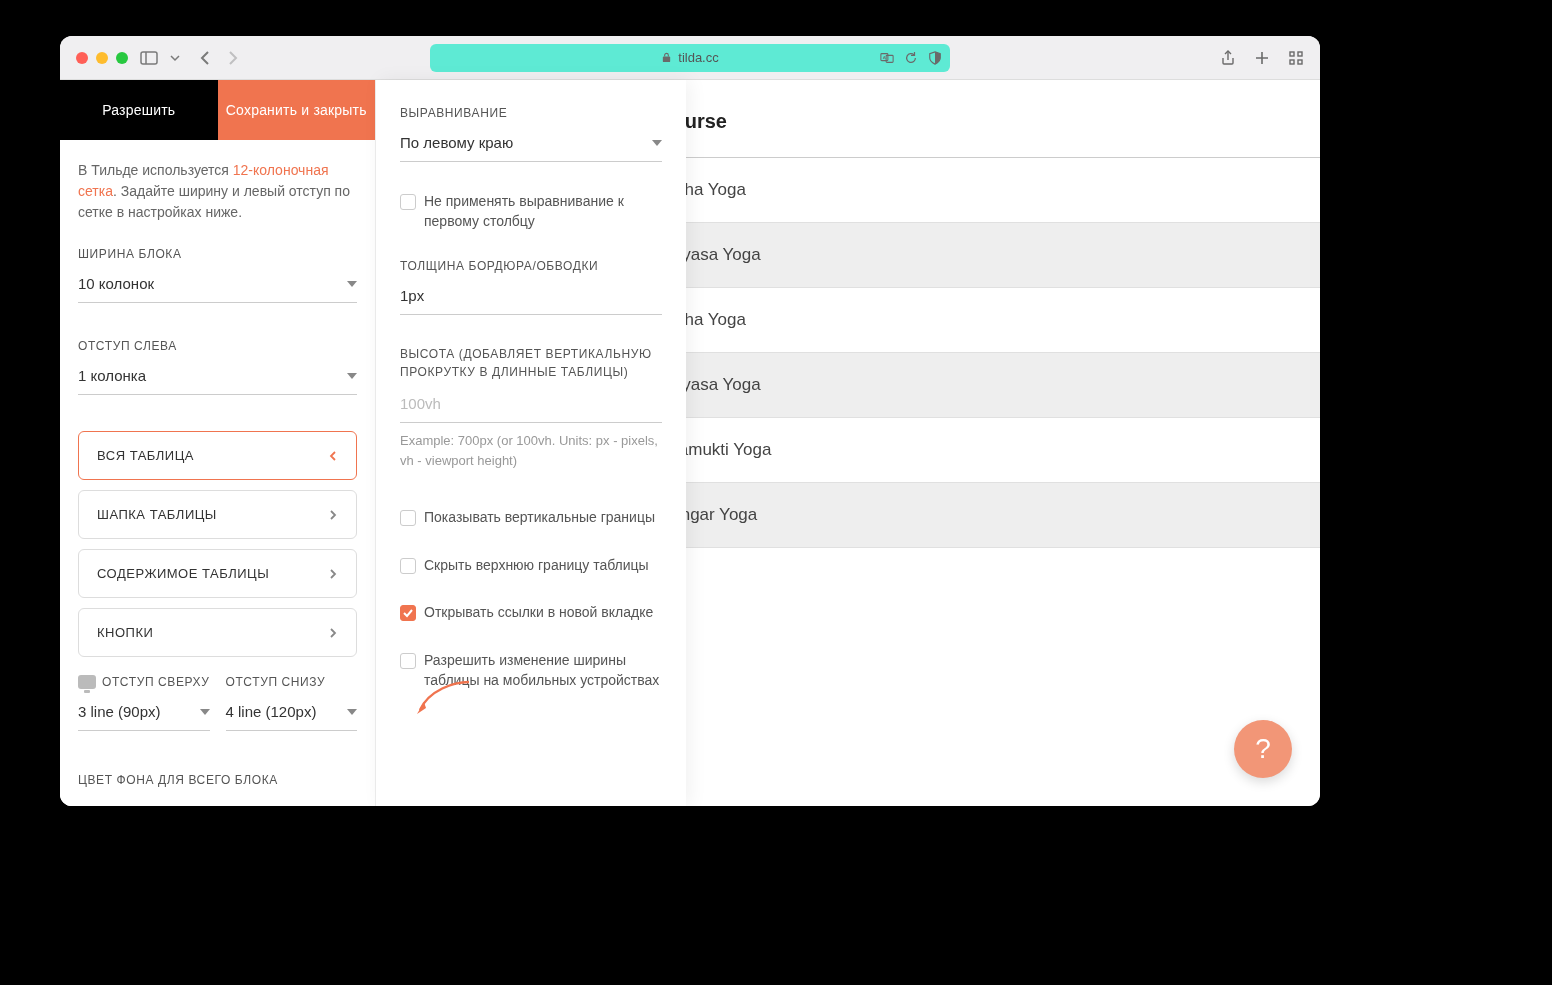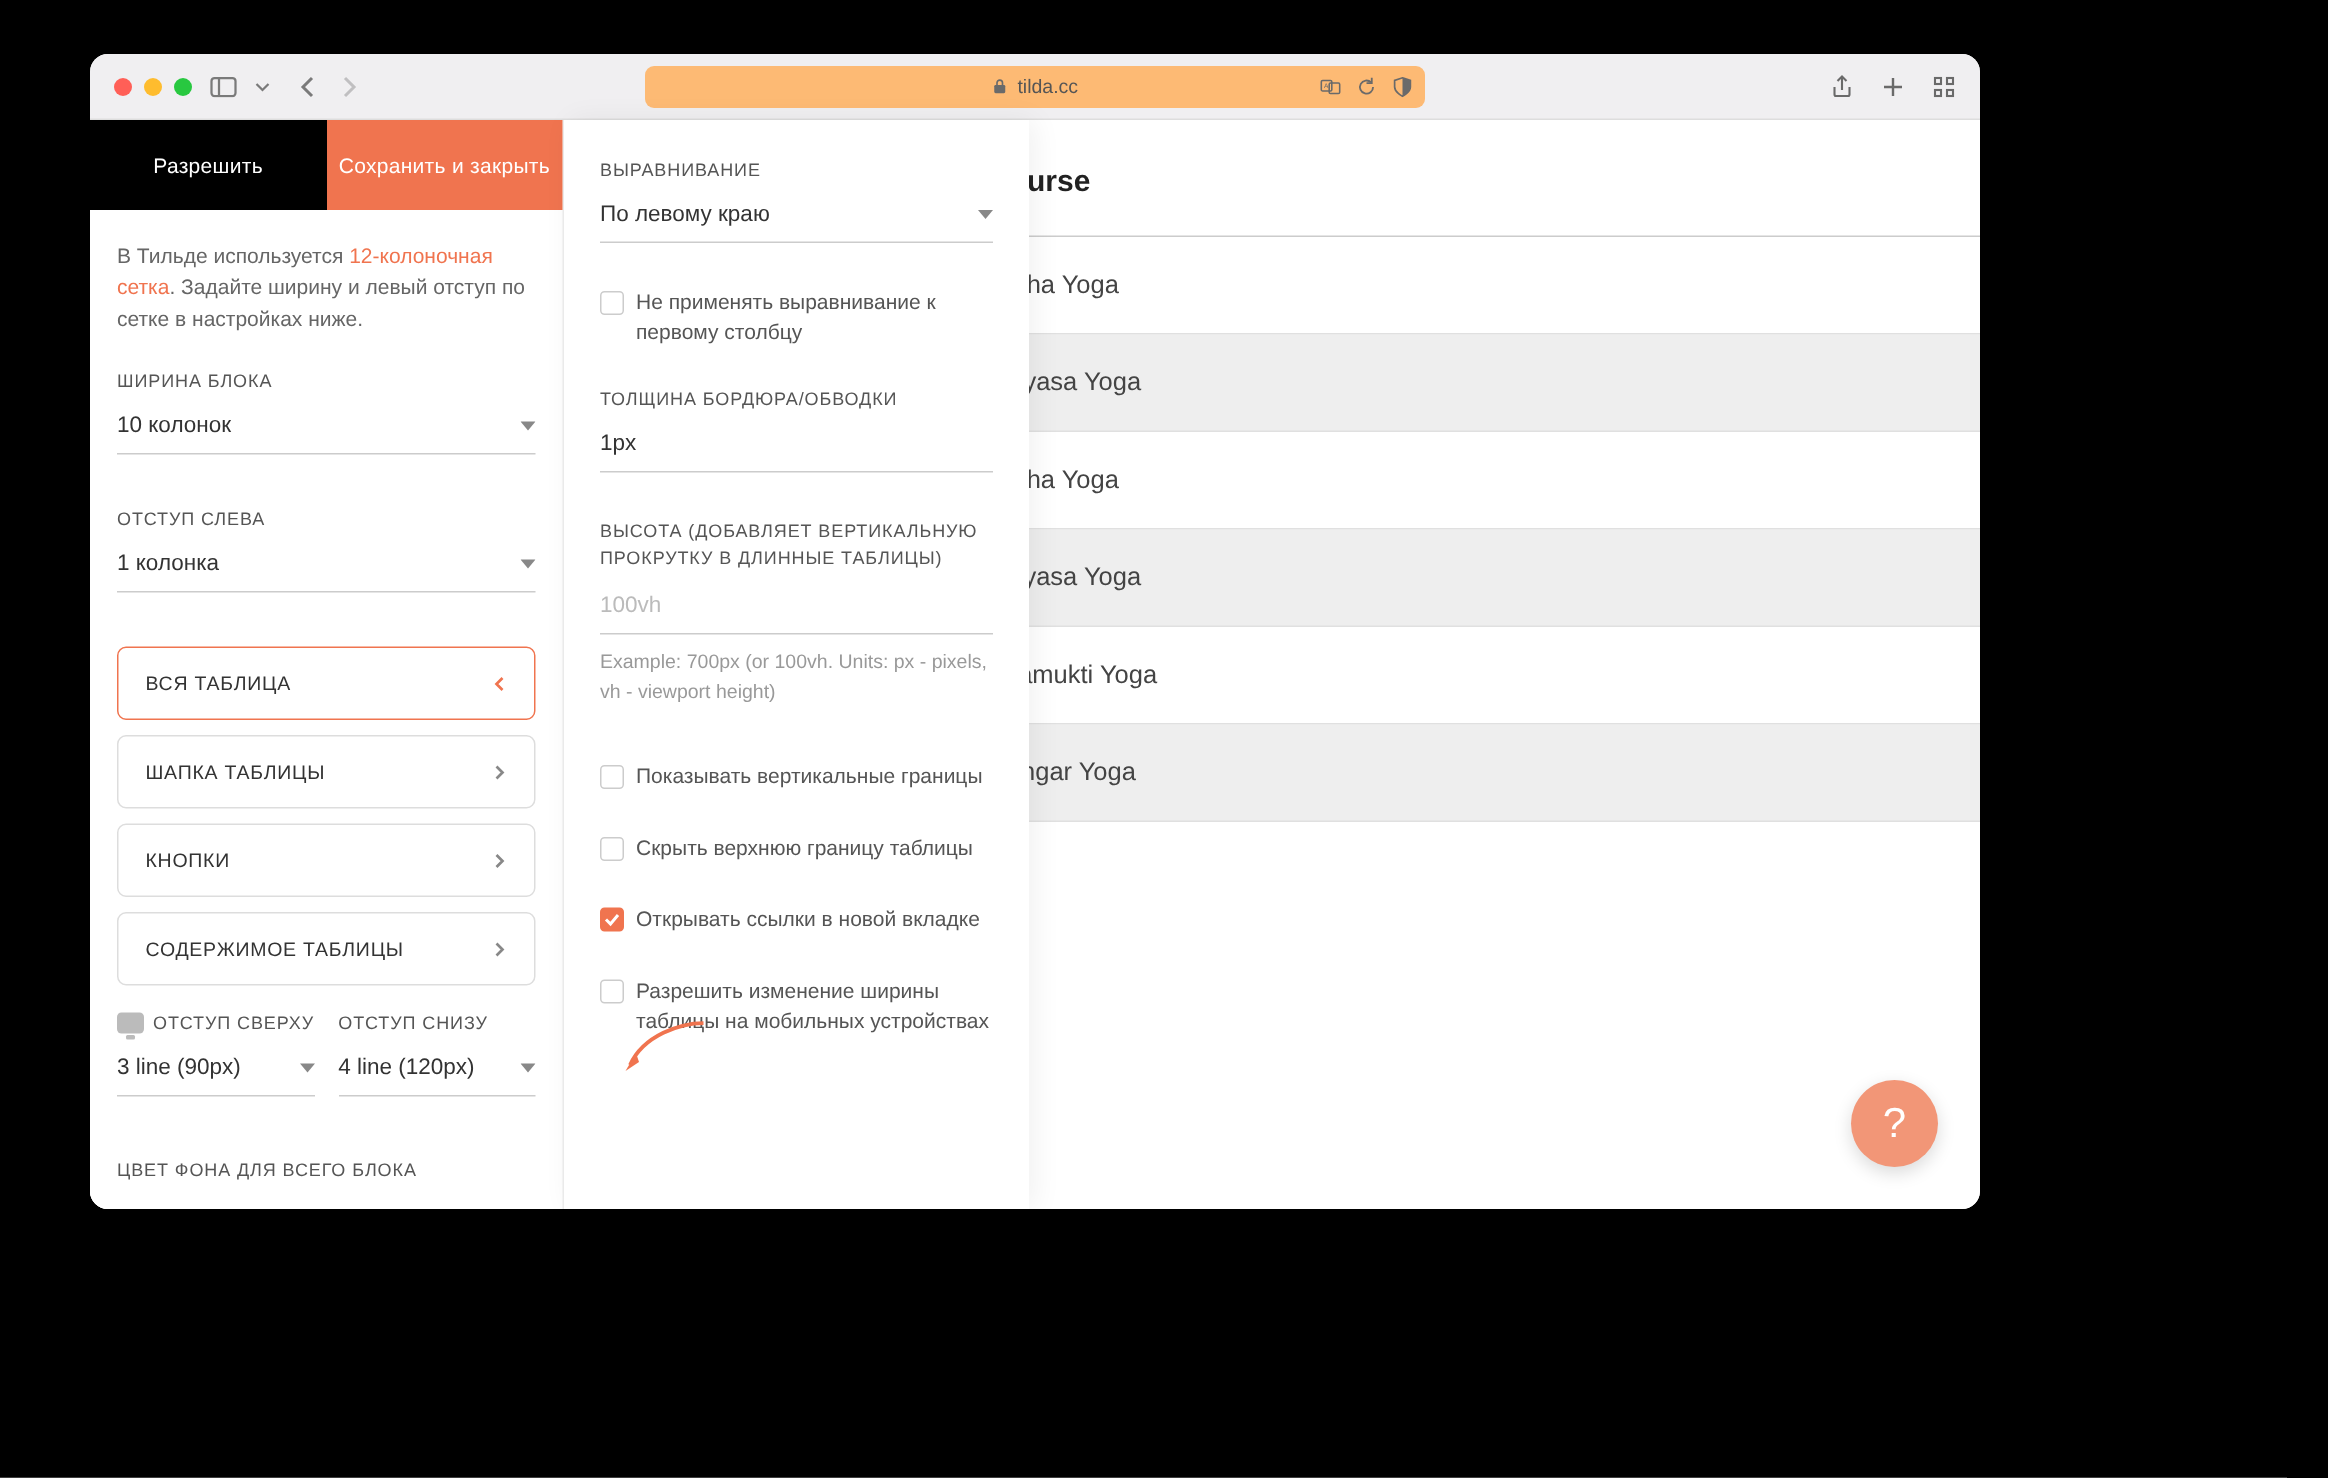--- a/index.html
+++ b/index.html
@@ -34,21 +34,21 @@
   .chrome-icon { color: #7a7a7a; display: flex; align-items: center; }
   .chrome .nav-arrows { display: flex; gap: 10px; margin-left: 6px; }
   .chrome .nav-arrows svg { width: 16px; height: 16px; }
   .sidebar-toggle svg { width: 18px; height: 14px; }
   .chrome .dropdown-caret svg { width: 10px; height: 10px; }
 
   .addr {
     position: absolute;
     left: 50%; transform: translateX(-50%);
     width: 520px; height: 28px;
-    background: #fdba74;
+    background: #5eead4;
     border-radius: 6px;
     display: flex; align-items: center; justify-content: center;
     gap: 6px;
     color: #555; font-size: 13px;
   }
   .addr .lock { width: 11px; height: 11px; }
   .addr-right { position: absolute; right: 8px; display: flex; gap: 10px; align-items: center; }
   .addr-right svg { width: 14px; height: 14px; color: #6a6a6a; }
 
   .chrome-right { margin-left: auto; display: flex; gap: 18px; align-items: center; }
@@ -277,27 +277,27 @@
               <polyline points="7,1 3,5 7,9"></polyline>
             </svg>
         </div>
         <div class="accordion">
           <span>ШАПКА ТАБЛИЦЫ</span>
           <svg class="chev" viewBox="0 0 10 10" fill="none" stroke="currentColor" stroke-width="1.8">
               <polyline points="3,1 7,5 3,9"></polyline>
             </svg>
         </div>
         <div class="accordion">
-          <span>КНОПКИ</span>
+          <span>СОДЕРЖИМОЕ ТАБЛИЦЫ</span>
           <svg class="chev" viewBox="0 0 10 10" fill="none" stroke="currentColor" stroke-width="1.8">
               <polyline points="3,1 7,5 3,9"></polyline>
             </svg>
         </div>
         <div class="accordion">
-          <span>СОДЕРЖИМОЕ ТАБЛИЦЫ</span>
+          <span>КНОПКИ</span>
           <svg class="chev" viewBox="0 0 10 10" fill="none" stroke="currentColor" stroke-width="1.8">
               <polyline points="3,1 7,5 3,9"></polyline>
             </svg>
         </div>
 
         <div class="margins">
           <div class="margin-col">
             <div class="field-label">
               <span class="screen-icon"></span>
               <span>ОТСТУП СВЕРХУ</span>

